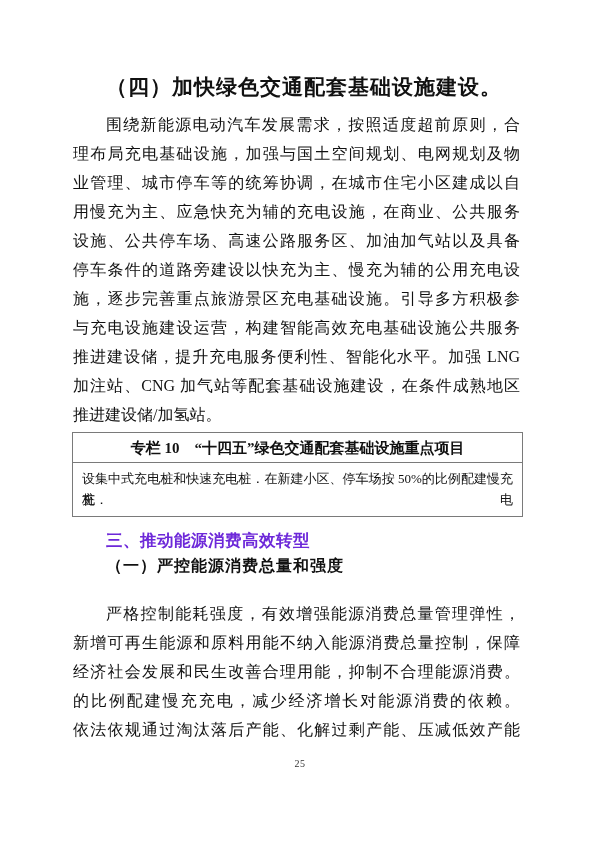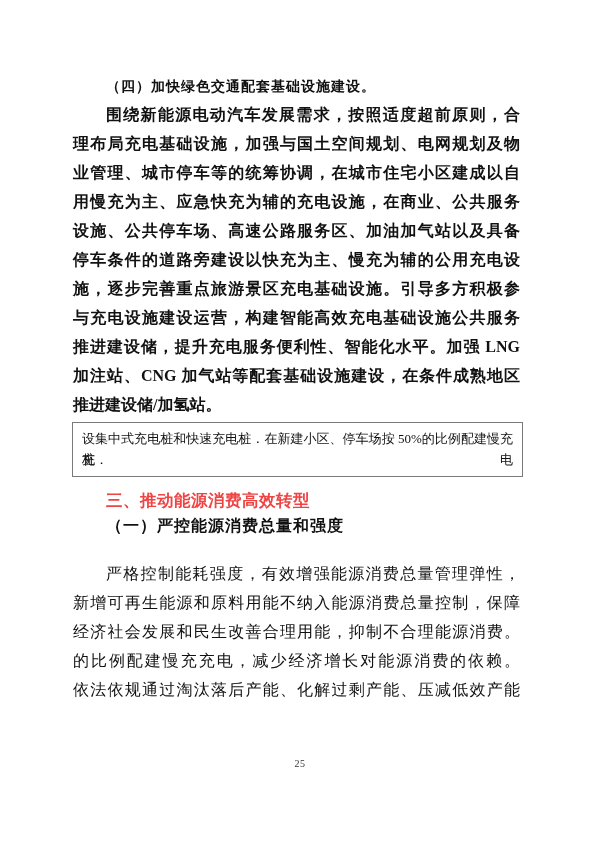--- a/index.html
+++ b/index.html
@@ -18,28 +18,27 @@
   }
   .content {
     position: absolute;
     left: 73px;
     top: 0;
     width: 447px;
   }
   .h-sub {
     margin-top: 74px;
     padding-left: 33px;
-    font-size: 14px;
+    font-size: 21px;
     font-weight: bold;
     line-height: 26px;
     letter-spacing: 1px;
   }
   .para {
-    margin-top: 0;
-    font-weight: bold;
+    margin-top: 10px;
   }
   .line {
     font-size: 16px;
     line-height: 29px;
     height: 29px;
     text-align: justify;
     text-align-last: justify;
     white-space: nowrap_off;
   }
   .line.indent { text-indent: 33px; }
@@ -73,21 +72,21 @@
   .box-line.last { text-align-last: left; }
 
   .h-main {
     margin-top: 11px;
     padding-left: 33px;
     font-family: "Liberation Sans", sans-serif;
     font-size: 16.5px;
     font-weight: bold;
     line-height: 25px;
     letter-spacing: 0.5px;
-    color: #ef4444;
+    color: #6d28d9;
   }
   .h-sub2 {
     padding-left: 33px;
     font-size: 16px;
     font-weight: bold;
     line-height: 25px;
     letter-spacing: 1px;
   }
   .para2 { margin-top: 21px; }
 
@@ -118,20 +117,21 @@
       <div class="line">设施、公共停车场、高速公路服务区、加油加气站以及具备</div>
       <div class="line">停车条件的道路旁建设以快充为主、慢充为辅的公用充电设</div>
       <div class="line">施，逐步完善重点旅游景区充电基础设施。引导多方积极参</div>
       <div class="line">与充电设施建设运营，构建智能高效充电基础设施公共服务</div>
       <div class="line">推进建设储，提升充电服务便利性、智能化水平。加强 LNG</div>
       <div class="line">加注站、CNG 加气站等配套基础设施建设，在条件成熟地区</div>
       <div class="line last">推进建设储/加氢站。</div>
     </div>
 
     <div class="column-box">
+      <div class="box-title">专栏 10　“十四五”绿色交通配套基础设施重点项目</div>
       <div class="box-body">
         <div class="box-line">设集中式充电桩和快速充电桩．在新建小区、停车场按 50%的比例配建慢充充电</div>
         <div class="box-line last">桩．</div>
       </div>
     </div>
 
     <div class="h-main">三、推动能源消费高效转型</div>
 
     <div class="h-sub2">（一）严控能源消费总量和强度</div>
 

